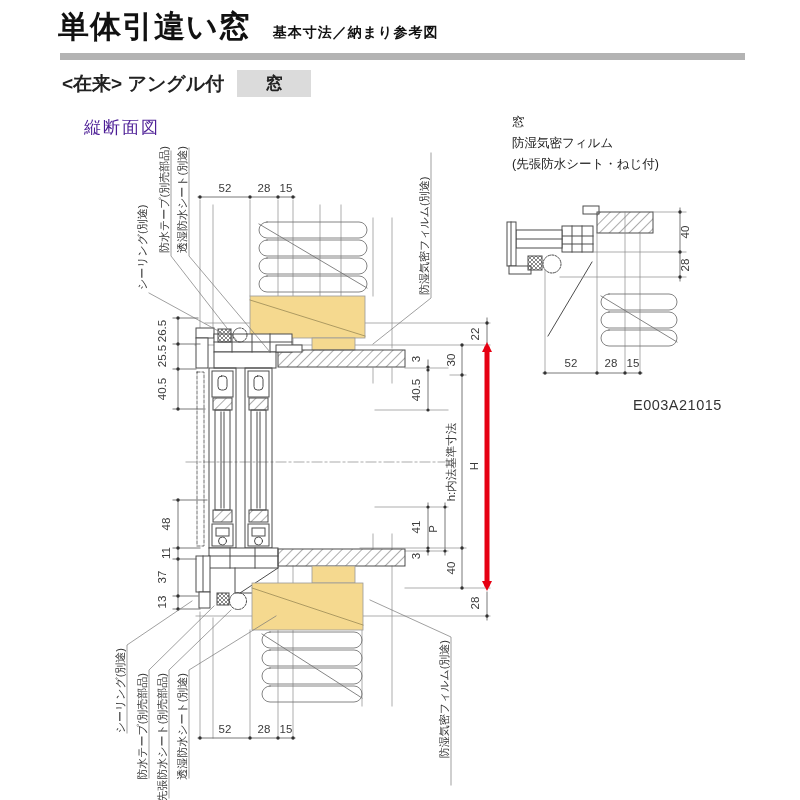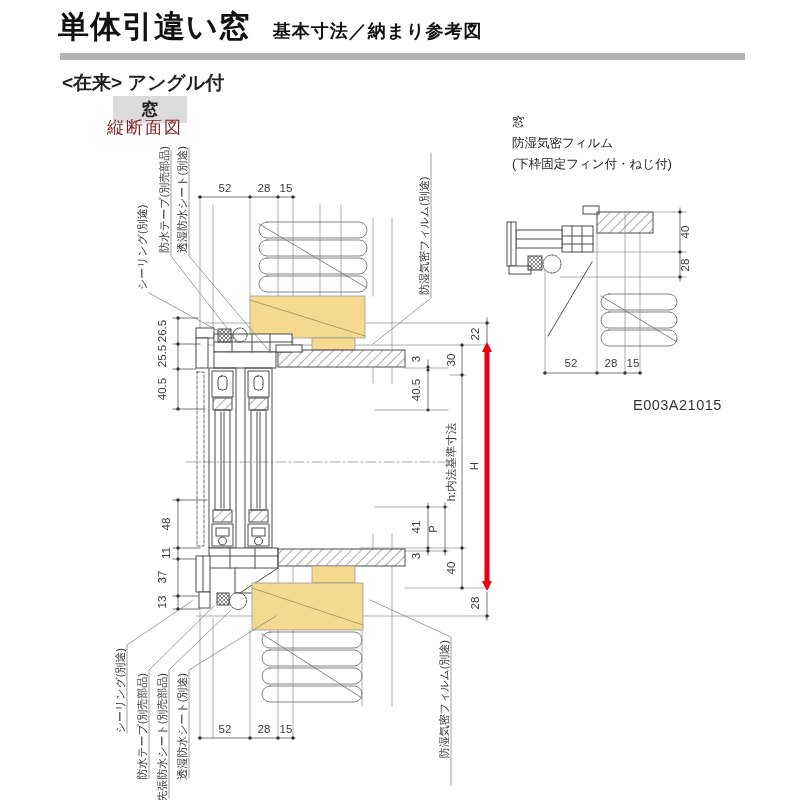--- a/index.html
+++ b/index.html
@@ -1,27 +1,27 @@
 <!DOCTYPE html>
 <html><head>
 <meta charset="utf-8">
 <style>
   html,body{margin:0;padding:0;background:#fff;}
   #page{position:relative;width:800px;height:800px;background:#fff;overflow:hidden;
         font-family:"Liberation Sans","DejaVu Sans",sans-serif;color:#222;}
   .abs{position:absolute;}
-  #title-row{left:58px;top:6px;display:flex;align-items:baseline;gap:22px;white-space:nowrap;}
+  #title-row{left:58px;top:6px;display:flex;align-items:baseline;gap:10px;white-space:nowrap;}
   #title-main{font-size:31px;font-weight:900;letter-spacing:1px;color:#111;}
-  #title-sub{font-size:18px;font-weight:900;letter-spacing:1px;color:#111;}
+  #title-sub{font-size:14px;font-weight:900;letter-spacing:1px;color:#111;margin-left:12px;}
   #title-bar{left:60px;top:53px;width:685px;height:7px;background:#b3b3b3;}
-  #series-row{left:62px;top:70px;display:flex;align-items:center;white-space:nowrap;flex-direction:column;}
+  #series-row{left:62px;top:70px;display:flex;align-items:center;white-space:nowrap;}
   #series-label{font-size:19px;font-weight:700;color:#222;}
   #series-tag{margin-left:13px;width:74px;height:27px;background:#dbdbdb;display:flex;
               align-items:center;justify-content:center;font-size:17px;font-weight:700;color:#222;}
-  #section-title{left:84px;top:116px;font-size:17px;color:#7f1d1d;letter-spacing:2px;margin-left:23px;}
+  #section-title{left:84px;top:116px;font-size:17px;color:#4c1d95;letter-spacing:2px;}
   #note-block{left:512px;top:112px;font-size:12.5px;line-height:21px;color:#222;white-space:nowrap;}
   svg text{font-family:"Liberation Sans","DejaVu Sans",sans-serif;}
   .dim{font-size:11.5px;fill:#3a3a3a;}
   .lbl{font-size:11px;fill:#333;}
   .code{font-size:14.5px;fill:#333;letter-spacing:0.5px;}
 </style>
 </head>
 <body>
 
 <div id="page">
@@ -35,21 +35,21 @@
   <div class="abs" id="series-row">
     <span id="series-label">&lt;在来&gt; アングル付</span>
     <span id="series-tag">窓</span>
   </div>
 
   <div class="abs" id="section-title">縦断面図</div>
 
   <div class="abs" id="note-block">
     <div>窓</div>
     <div>防湿気密フィルム</div>
-    <div>(下枠固定フィン付・ねじ付)</div>
+    <div>(先張防水シート・ねじ付)</div>
   </div>
 
   <svg class="abs" style="left:0;top:0" width="800" height="800" viewBox="0 0 800 800">
     <defs>
       <pattern id="hA" patternUnits="userSpaceOnUse" width="7" height="7" patternTransform="rotate(45)">
         <line x1="0" y1="0" x2="0" y2="7" stroke="#5a5a5a" stroke-width="1"></line>
       </pattern>
       <pattern id="hX" patternUnits="userSpaceOnUse" width="4" height="4">
         <path d="M0,0 L4,4 M4,0 L0,4" stroke="#555" stroke-width="0.7"></path>
       </pattern>

